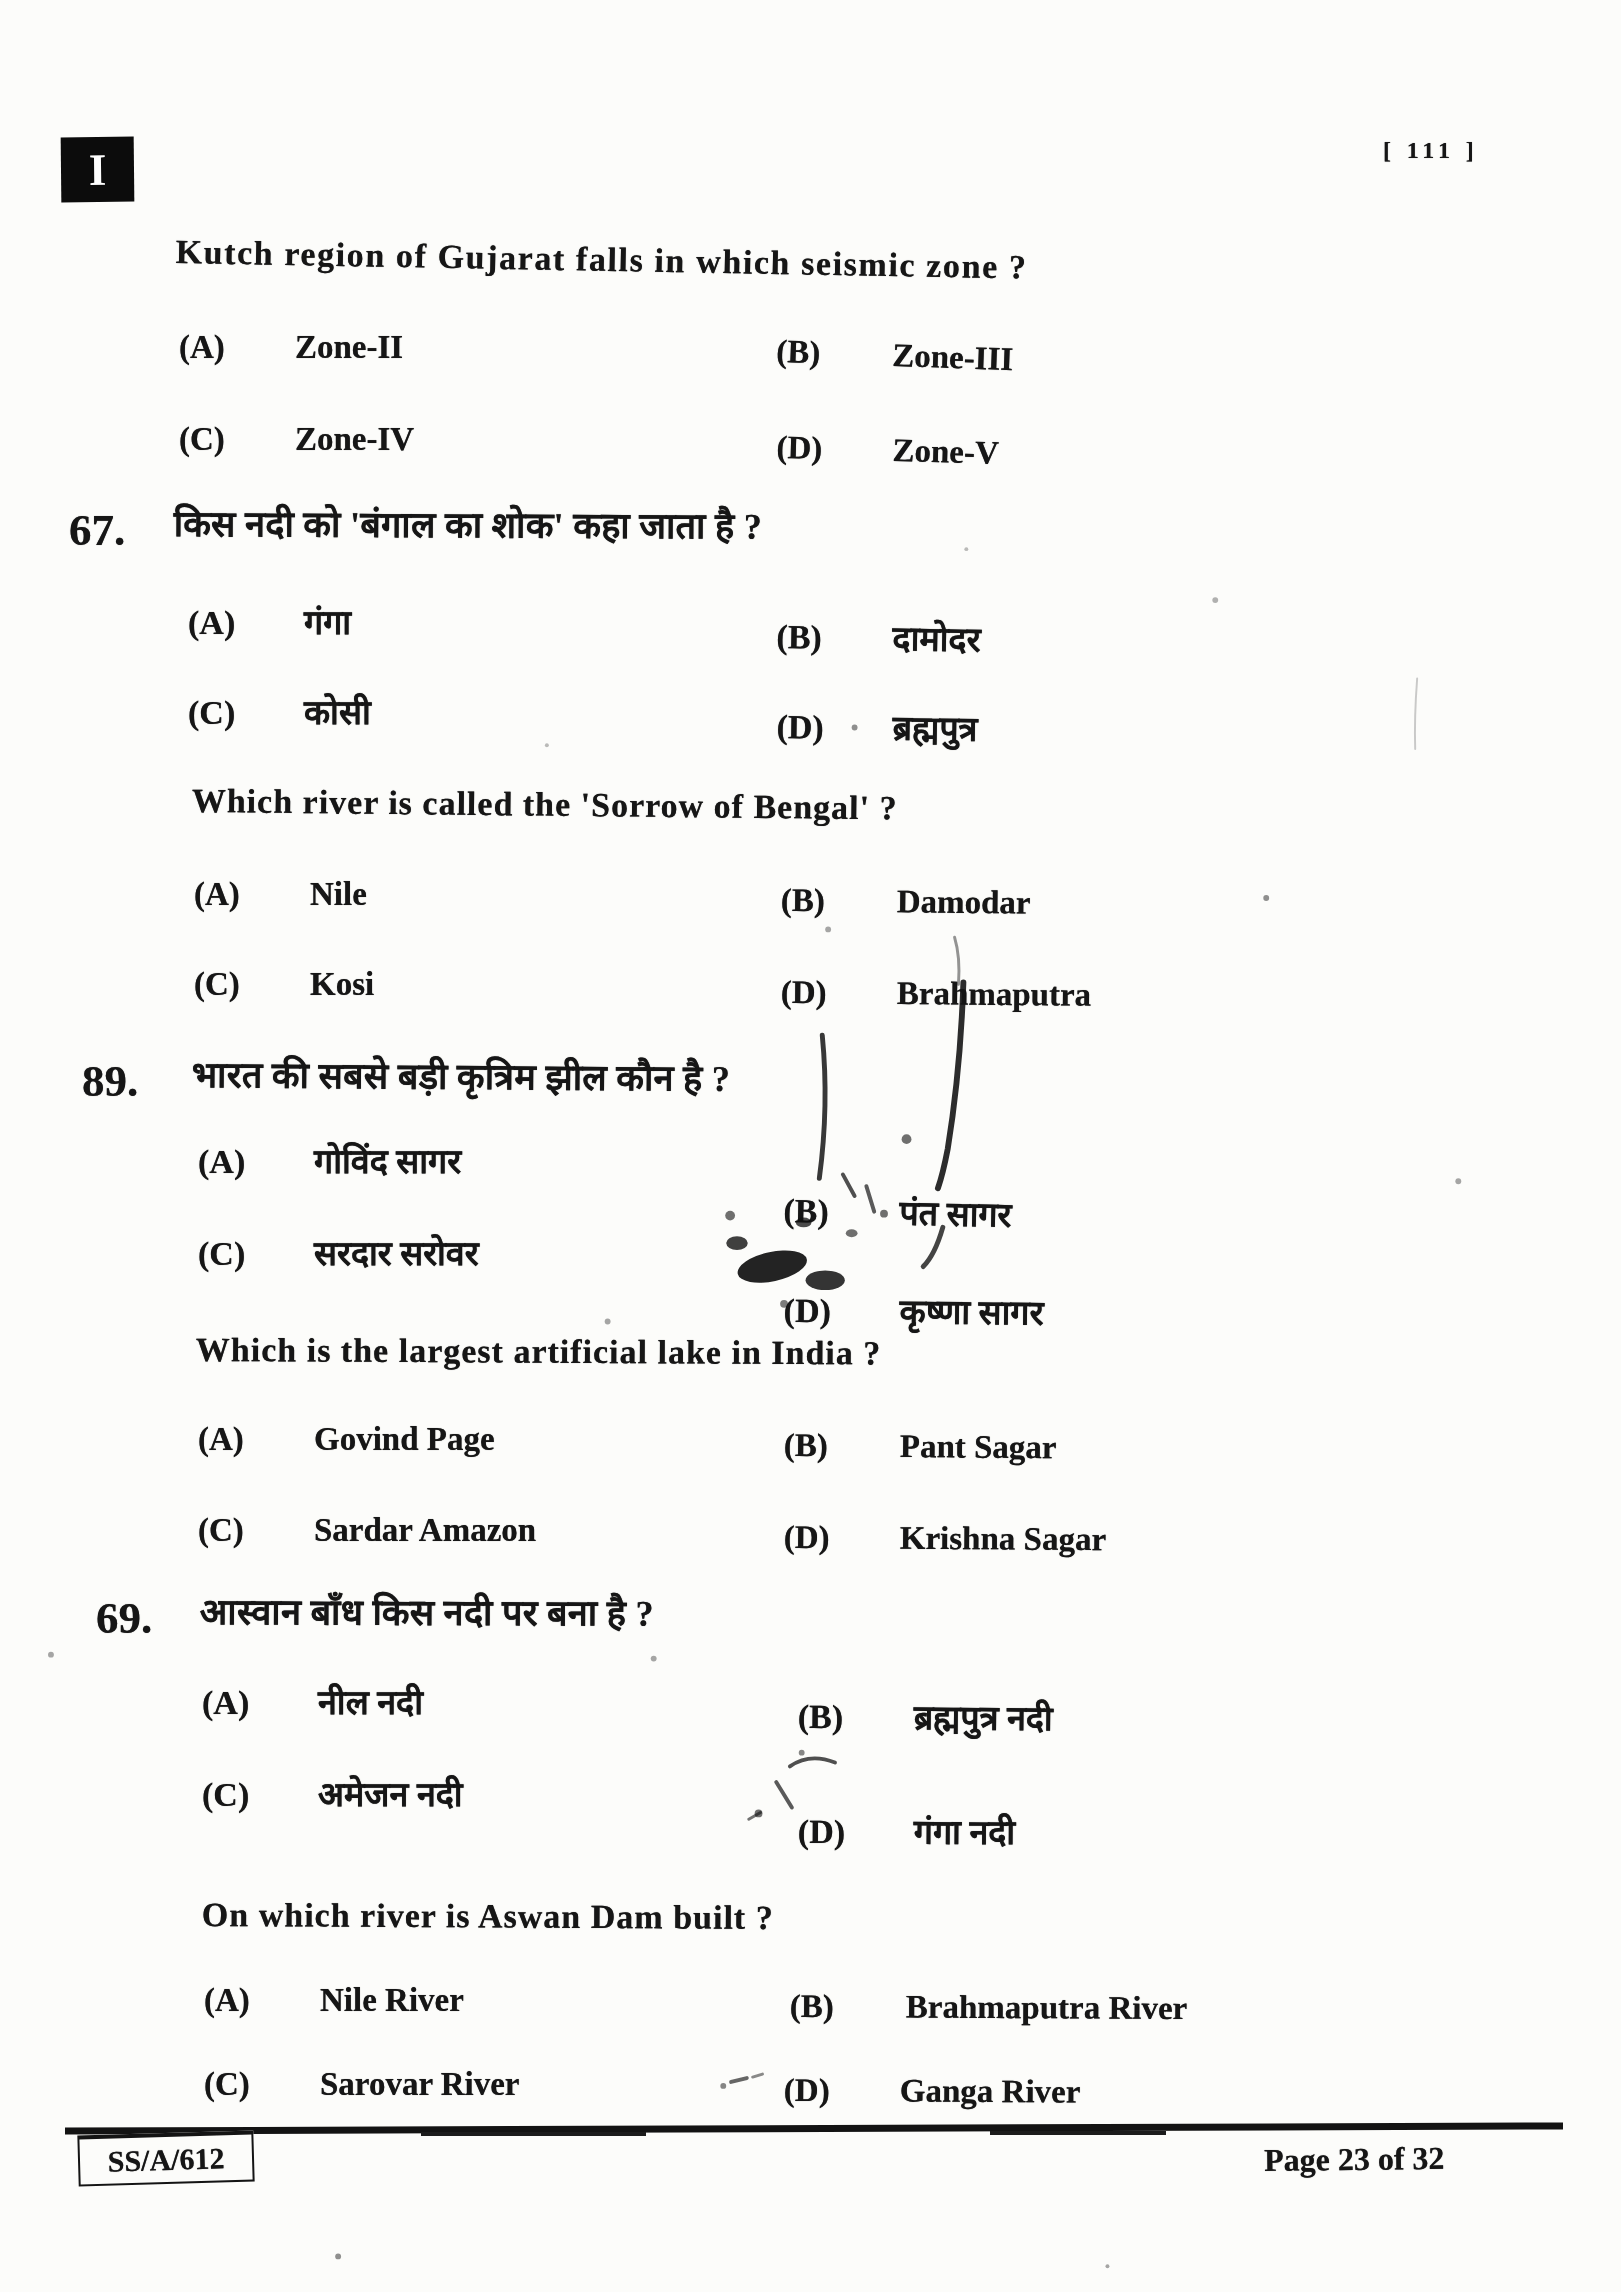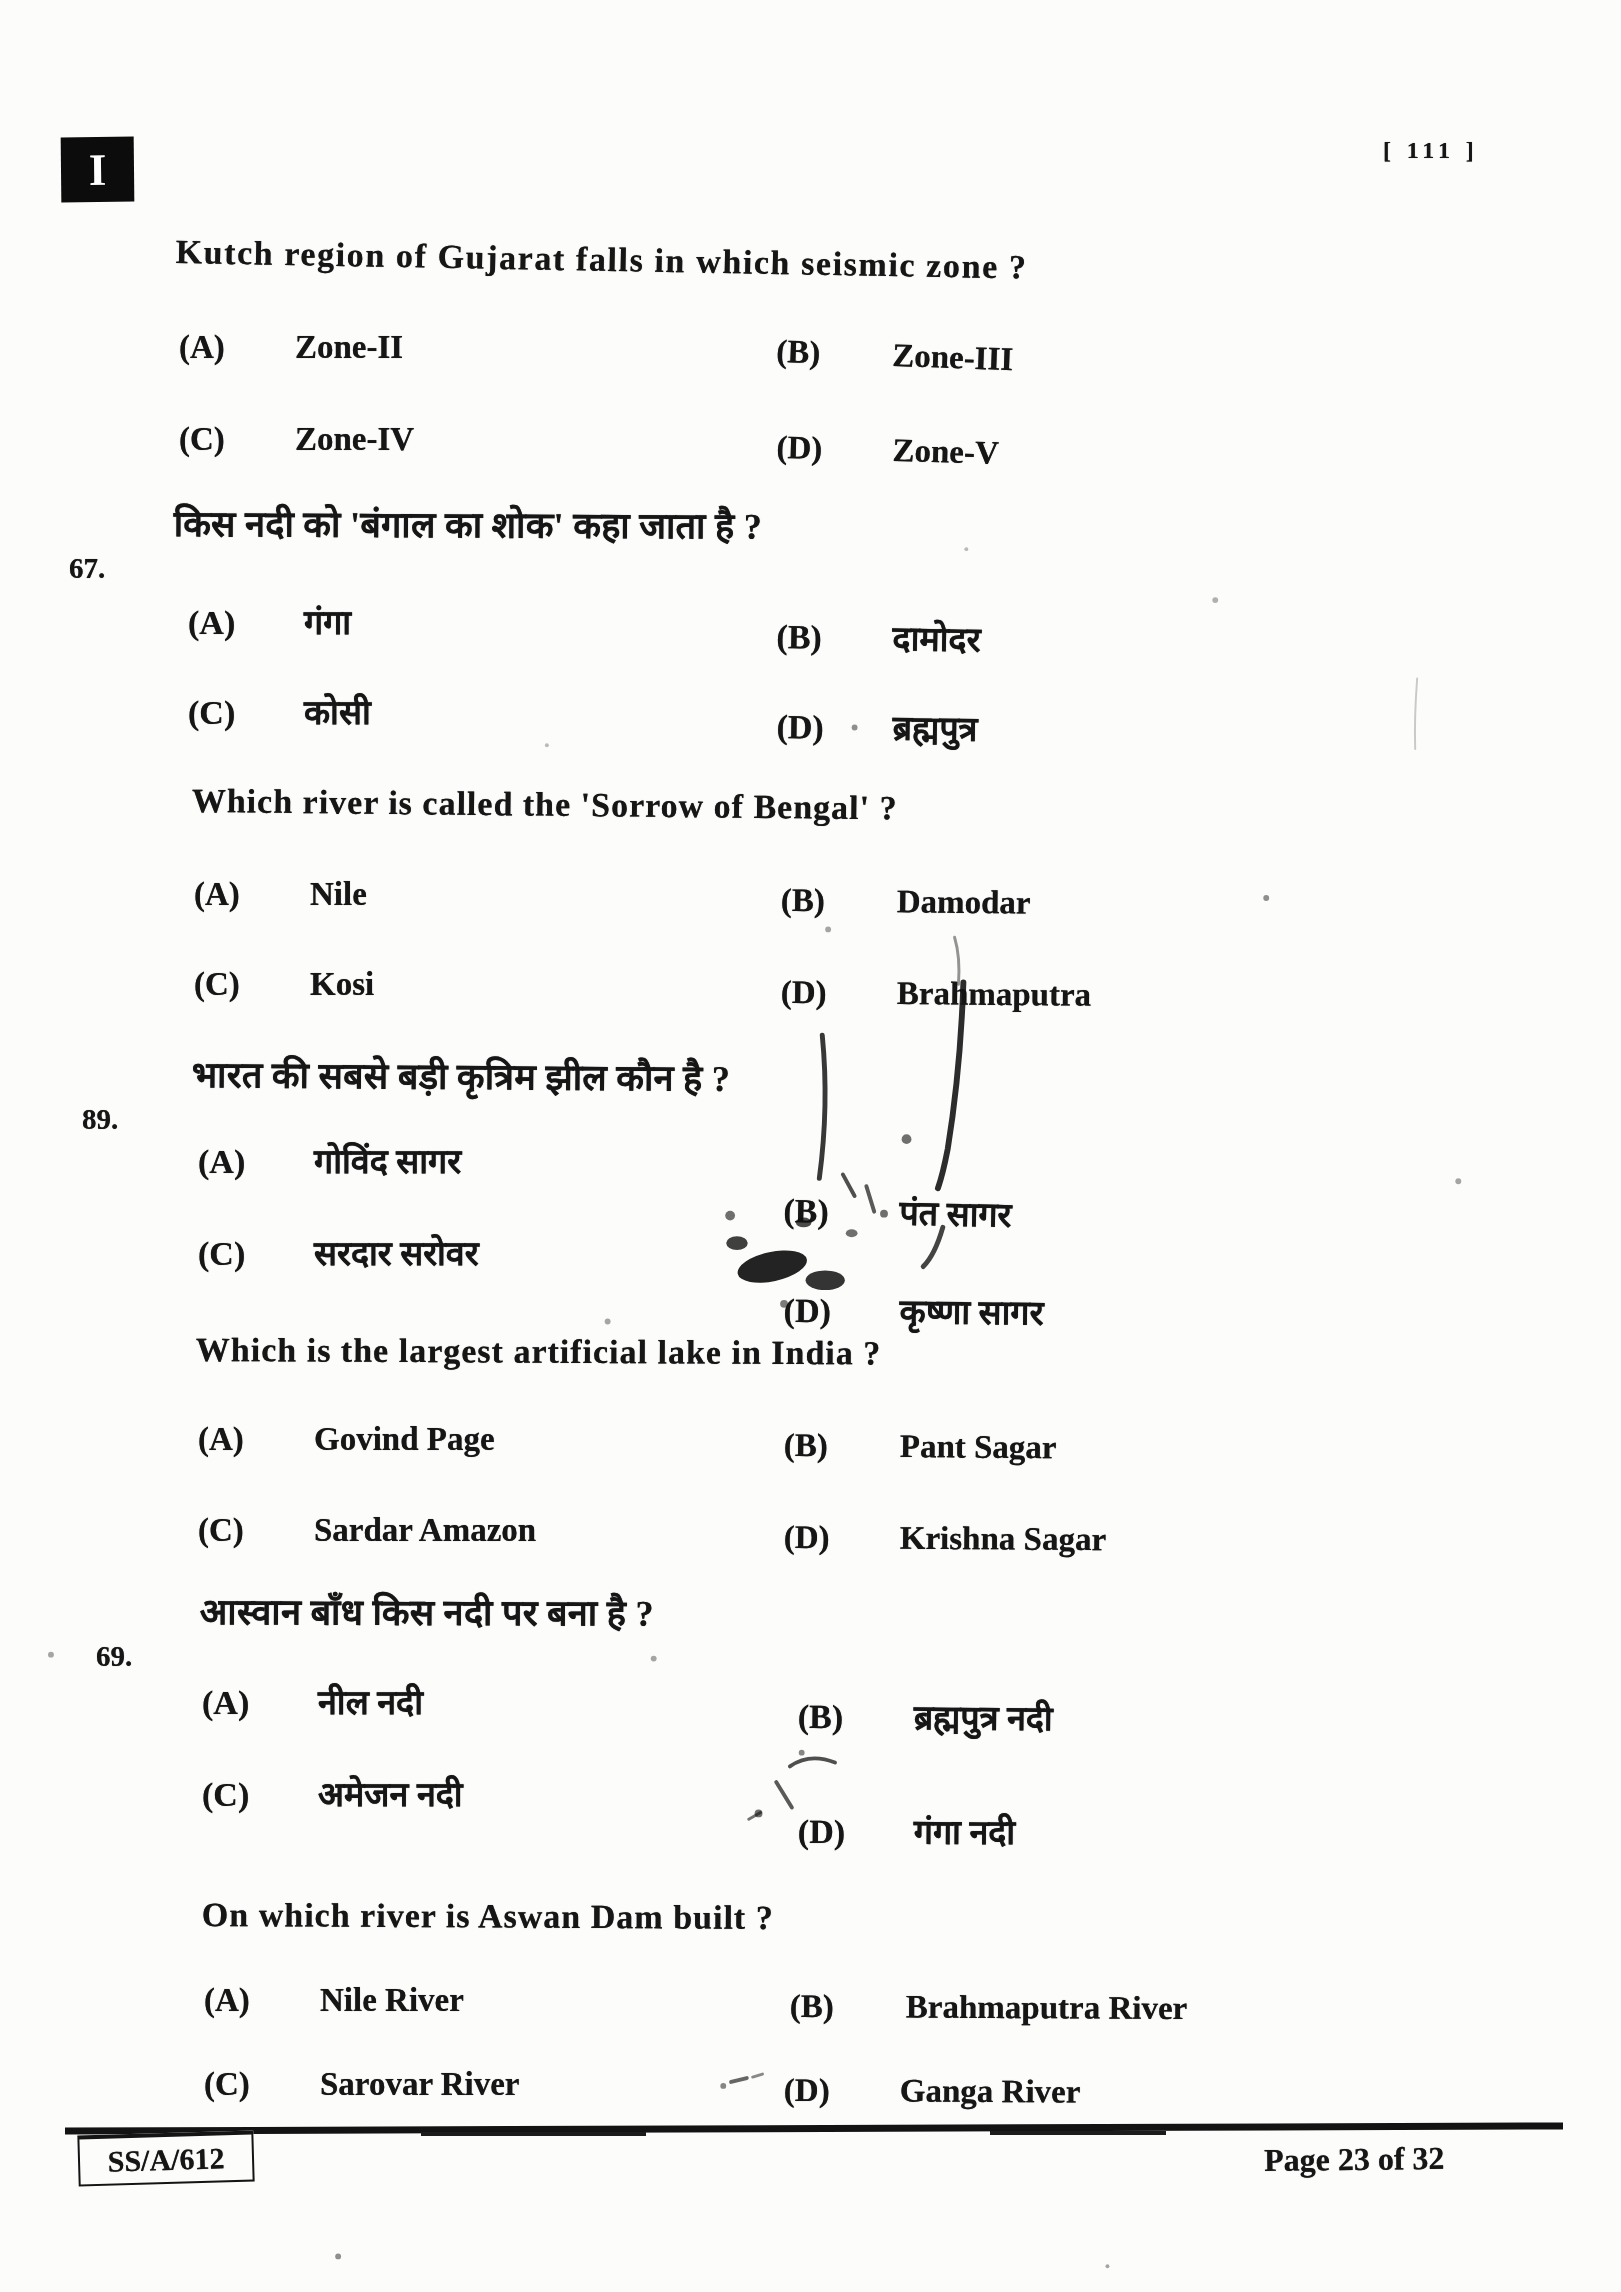--- a/index.html
+++ b/index.html
@@ -14,21 +14,21 @@
   .section-box {
     position:absolute; left:61px; top:137px; width:73px; height:65px;
     background:#0c0c0c; color:#ffffff; display:flex; align-items:center;
     justify-content:center; font-size:45px; font-weight:700;
     transform:rotate(-.6deg);
   }
   .page-ref {
     position:absolute; left:1341px; top:137px; font-size:24px; font-weight:700;
     letter-spacing:4.9px; white-space:nowrap;margin-left:42px;
   }
-  .qnum { position:absolute; font-size:29px; font-weight:700; white-space:nowrap;margin-top:48px; }
+  .qnum { position:absolute; font-size:45px; font-weight:700; white-space:nowrap; }
   .qtext {
     position:absolute; font-size:34px; font-weight:700; white-space:nowrap;
     letter-spacing:1px; transform-origin:left top;
   }
   .qtext.hi { font-size:36px; letter-spacing:0.3px; }
   .kutch { letter-spacing:1.6px; }
   .opt {
     position:absolute; font-size:33px; font-weight:700; white-space:nowrap;
     transform-origin:left top;
   }

